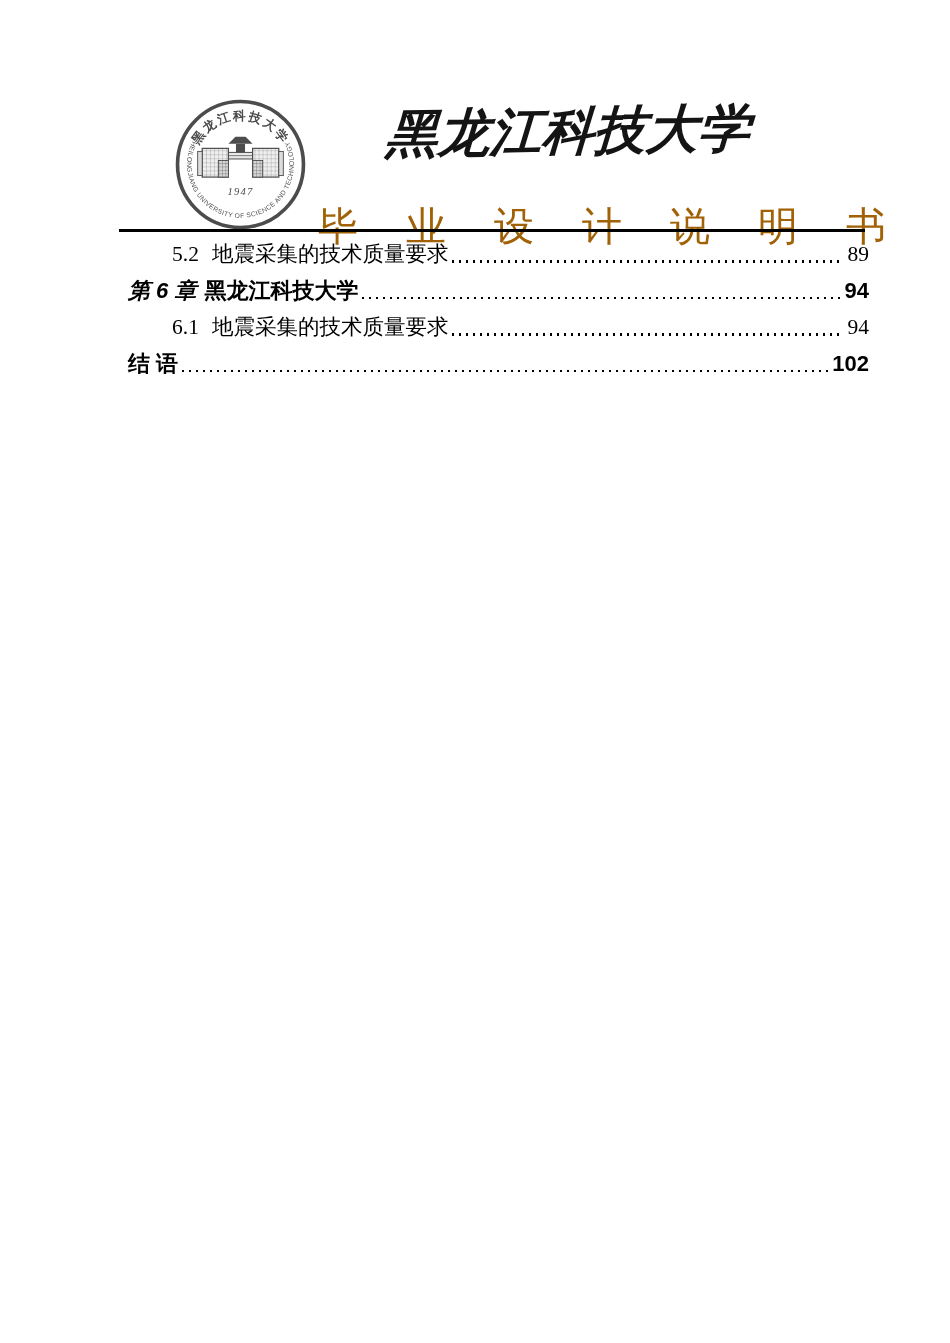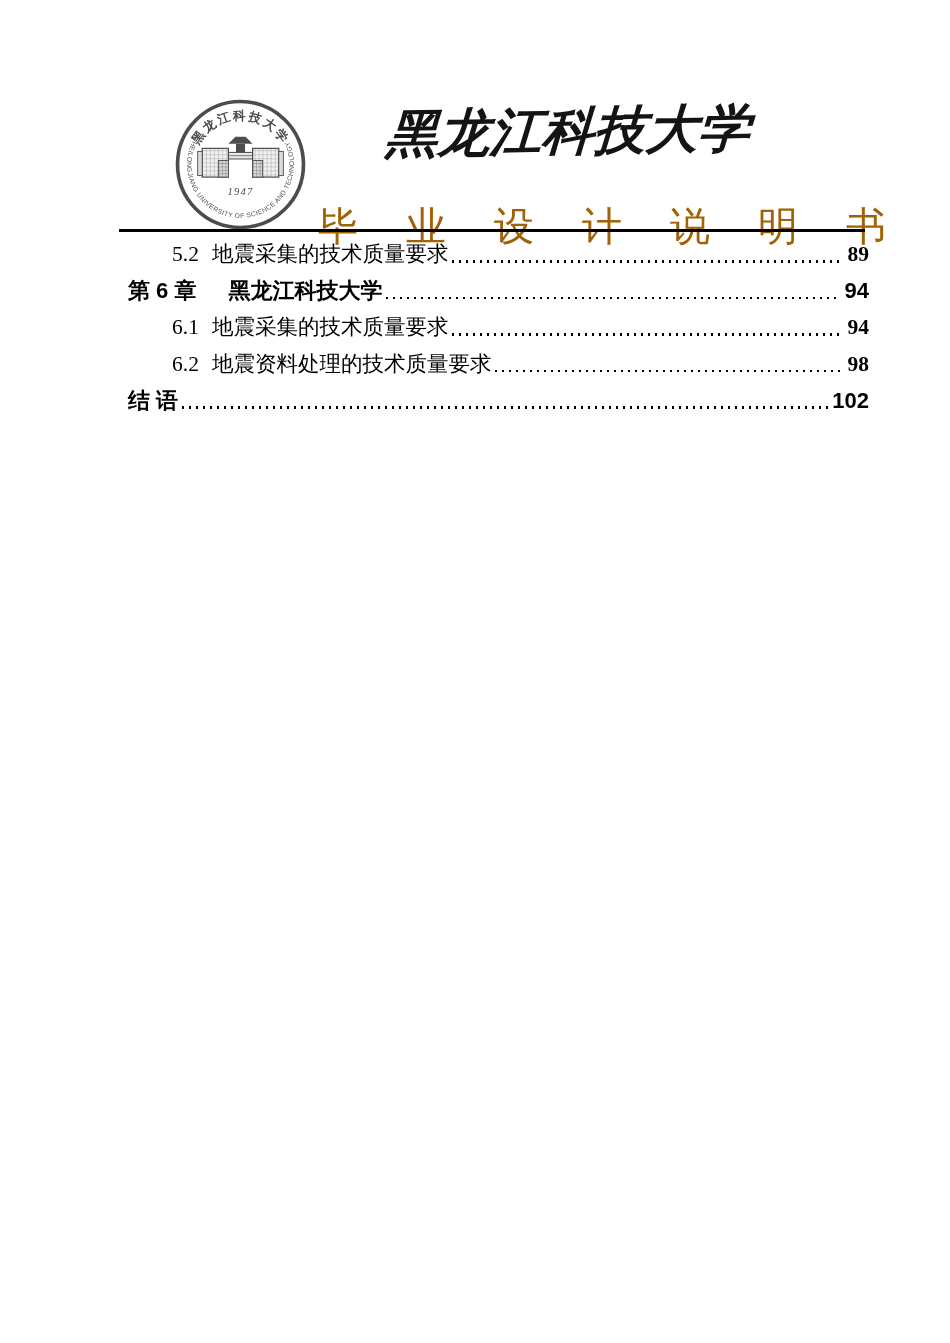--- a/index.html
+++ b/index.html
@@ -79,30 +79,30 @@
     font-size: 21.5px;
     font-weight: normal;
   }
   .toc-row.chapter {
     font-family: "Liberation Sans", sans-serif;
     font-size: 22px;
     font-weight: bold;
   }
   .toc-num { white-space: pre; }
   .toc-row.sub .toc-num { margin-right: 13px; }
-  .toc-row.chapter .toc-num { margin-right: 32px; }
+  .toc-row.chapter .toc-num { margin-right: 8px; font-style: italic; }
   .toc-title { white-space: pre; }
   .leader {
     flex: 1;
     height: 2.5px;
     margin: 0 4px 3px 4px;
     background-image: repeating-linear-gradient(
       to right, #000 0px, #000 2.4px, transparent 2.4px, transparent 7px);
   }
-  .toc-page { white-space: nowrap; font-weight: bold; }
+  .toc-page { white-space: nowrap; }
 
   
   .seal-ring-text {
     font-family: "Liberation Sans", sans-serif;
     font-size: 6.6px;
     letter-spacing: 0.38px;
     fill: #4d4d4d;
   }
   .seal-top-text {
     font-family: "DejaVu Serif", serif;
@@ -186,26 +186,20 @@
       <span class="toc-page">94</span>
     </div>
 
     <div class="toc-row sub">
       <span class="toc-num">6.1</span>
       <span class="toc-title">地震采集的技术质量要求</span>
       <span class="leader"></span>
       <span class="toc-page">94</span>
     </div>
 
-    <div class="toc-row sub">
-      <span class="toc-num">6.2</span>
-      <span class="toc-title">地震资料处理的技术质量要求</span>
-      <span class="leader"></span>
-      <span class="toc-page">98</span>
-    </div>
 
     <div class="toc-row chapter">
       <span class="toc-title">结 语</span>
       <span class="leader"></span>
       <span class="toc-page">102</span>
     </div>
 
 
 
 

